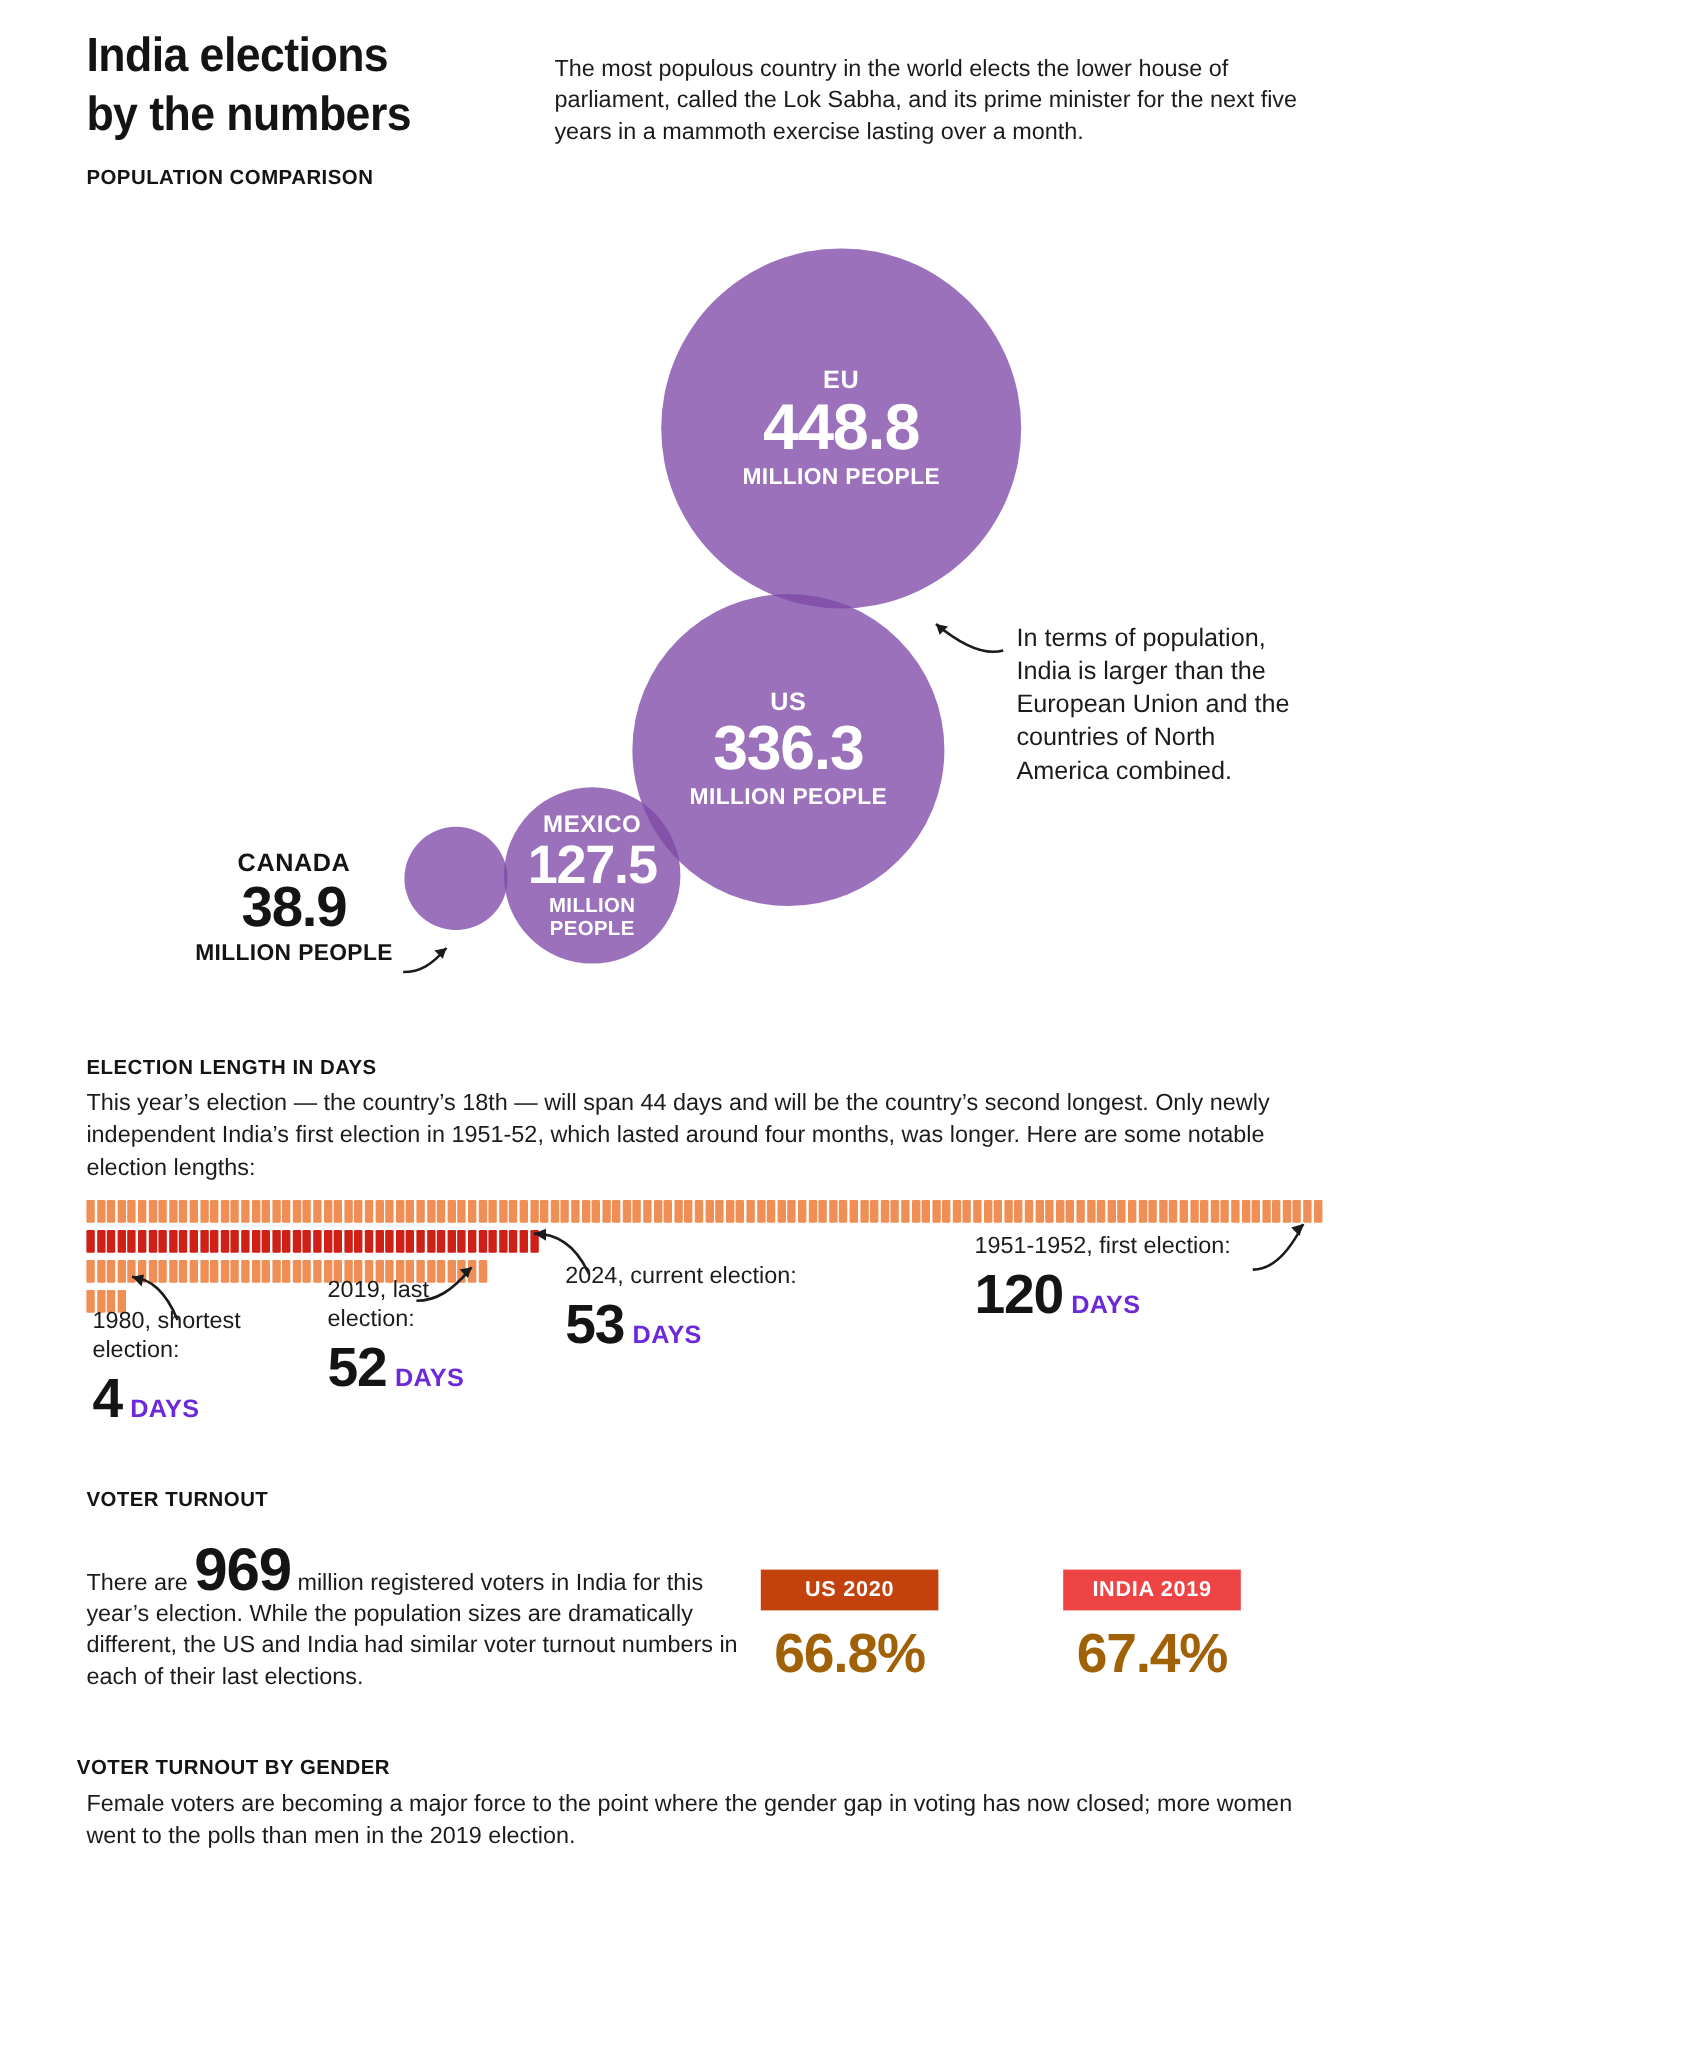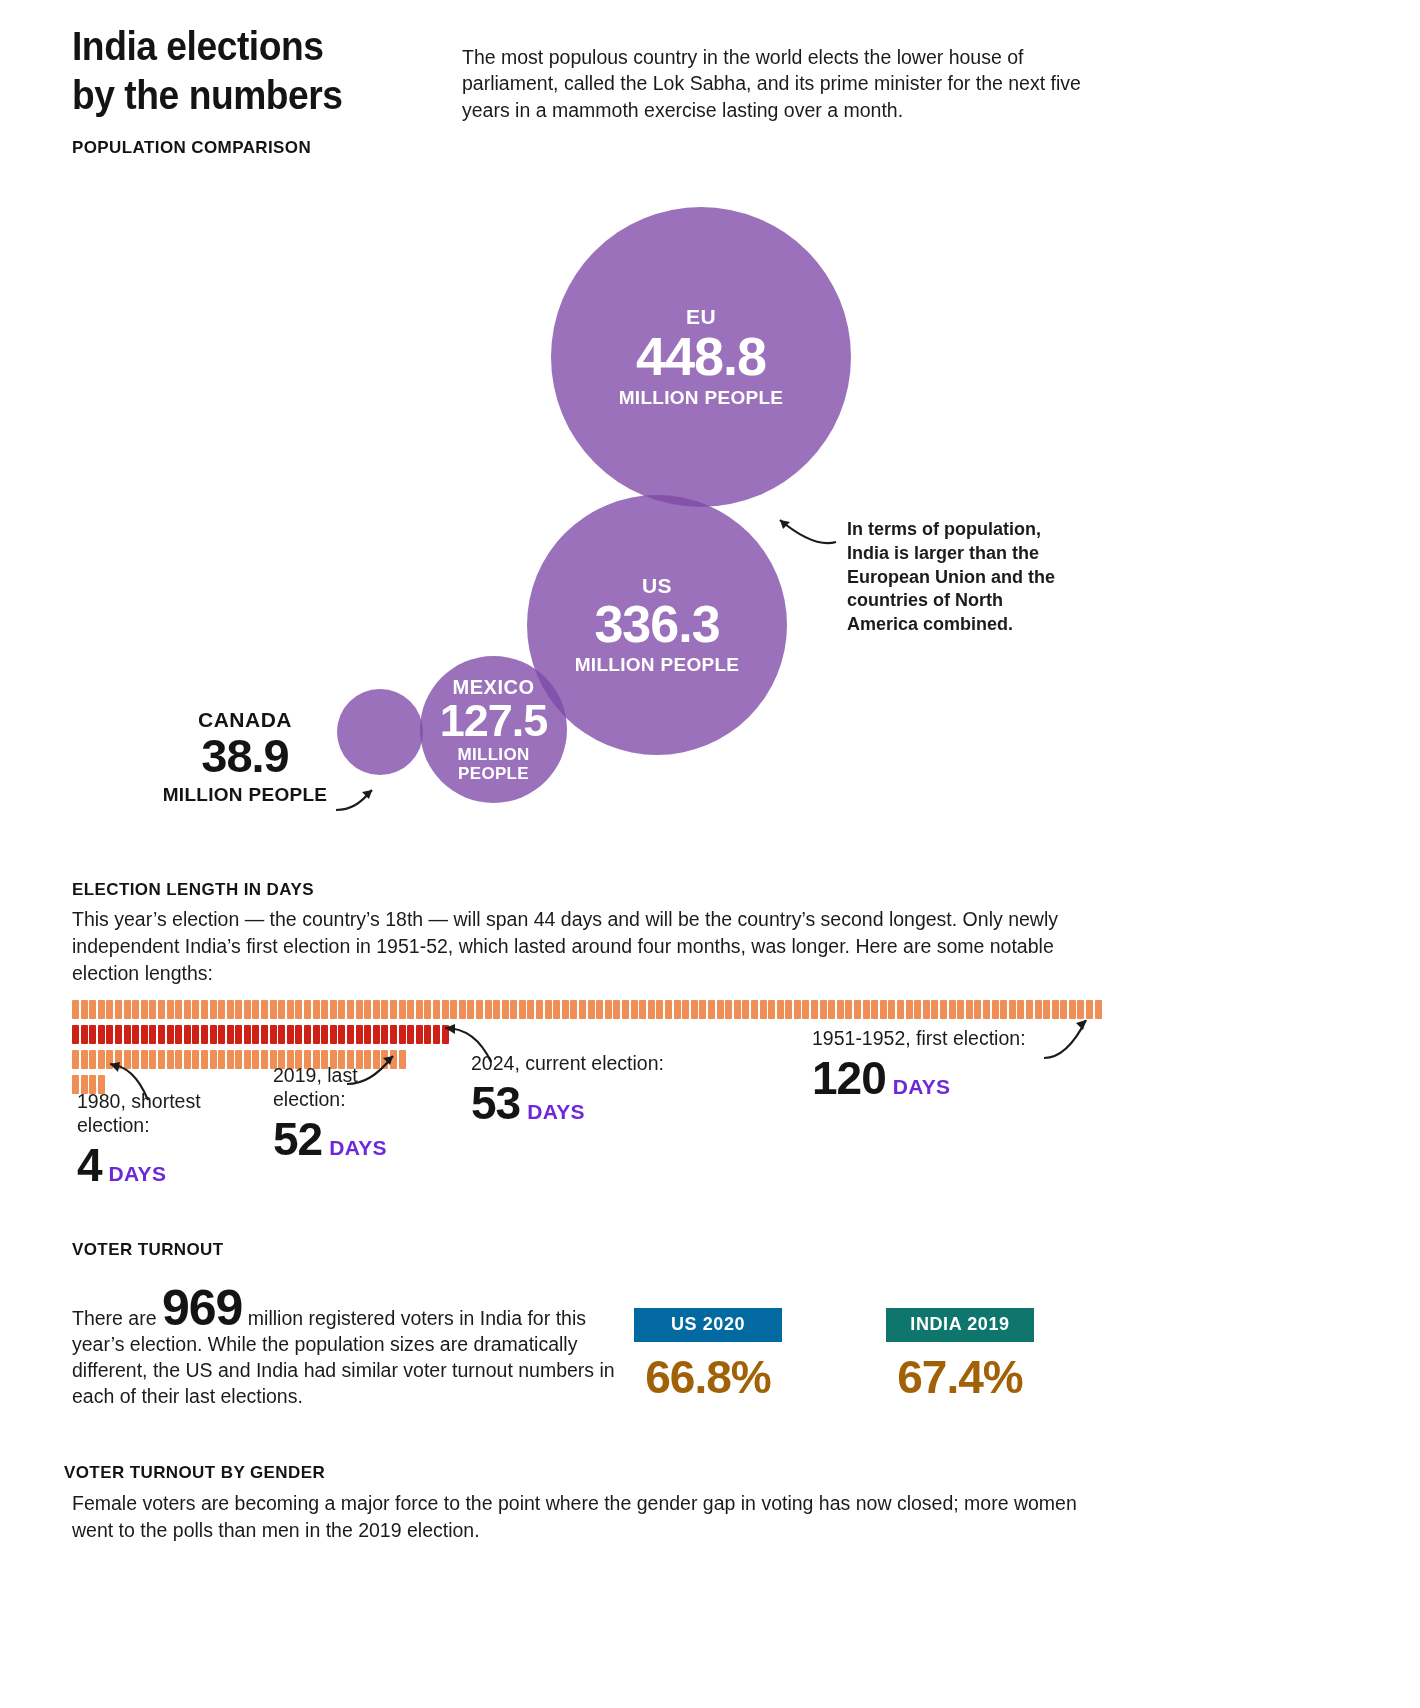--- a/index.html
+++ b/index.html
@@ -108,25 +108,24 @@
   .canada-label {
     position: absolute;
     text-align: center;
     color: #141414;
   }
   .canada-label .b-name { font-size: 21px; }
   .canada-label .b-num { font-size: 47px; }
   .canada-label .b-unit { font-size: 19px; }
   .annot {
     position: absolute;
-    font-size: 18px;
+    font-size: 21px;
     line-height: 1.32;
     color: #1b1b1b;
     width: 230px;
-    font-weight: bold;
   }
   svg.arrow { position: absolute; overflow: visible; }
   
   .barstack { position: absolute; }
   .bar { display: flex; height: 19px; margin-bottom: 6px; }
   .seg {
     width: 7px;
     height: 19px;
     margin-right: 1.6px;
     border-radius: 1px;
@@ -174,22 +173,22 @@
   .turnout-card { position: absolute; text-align: center; }
   .badge {
     display: inline-block;
     padding: 6px 18px 7px 18px;
     color: #ffffff;
     font-size: 18px;
     font-weight: bold;
     letter-spacing: 0.6px;
     min-width: 148px;
   }
-  .badge-us { background: #0369a1; }
-  .badge-india { background: #0f766e; }
+  .badge-us { background: #c2410c; }
+  .badge-india { background: #ef4444; }
   .pct {
     margin-top: 8px;
     font-size: 46px;
     font-weight: bold;
     letter-spacing: -1px;
     color: #a16207;
   }
 </style>
 </head>
 <body>

